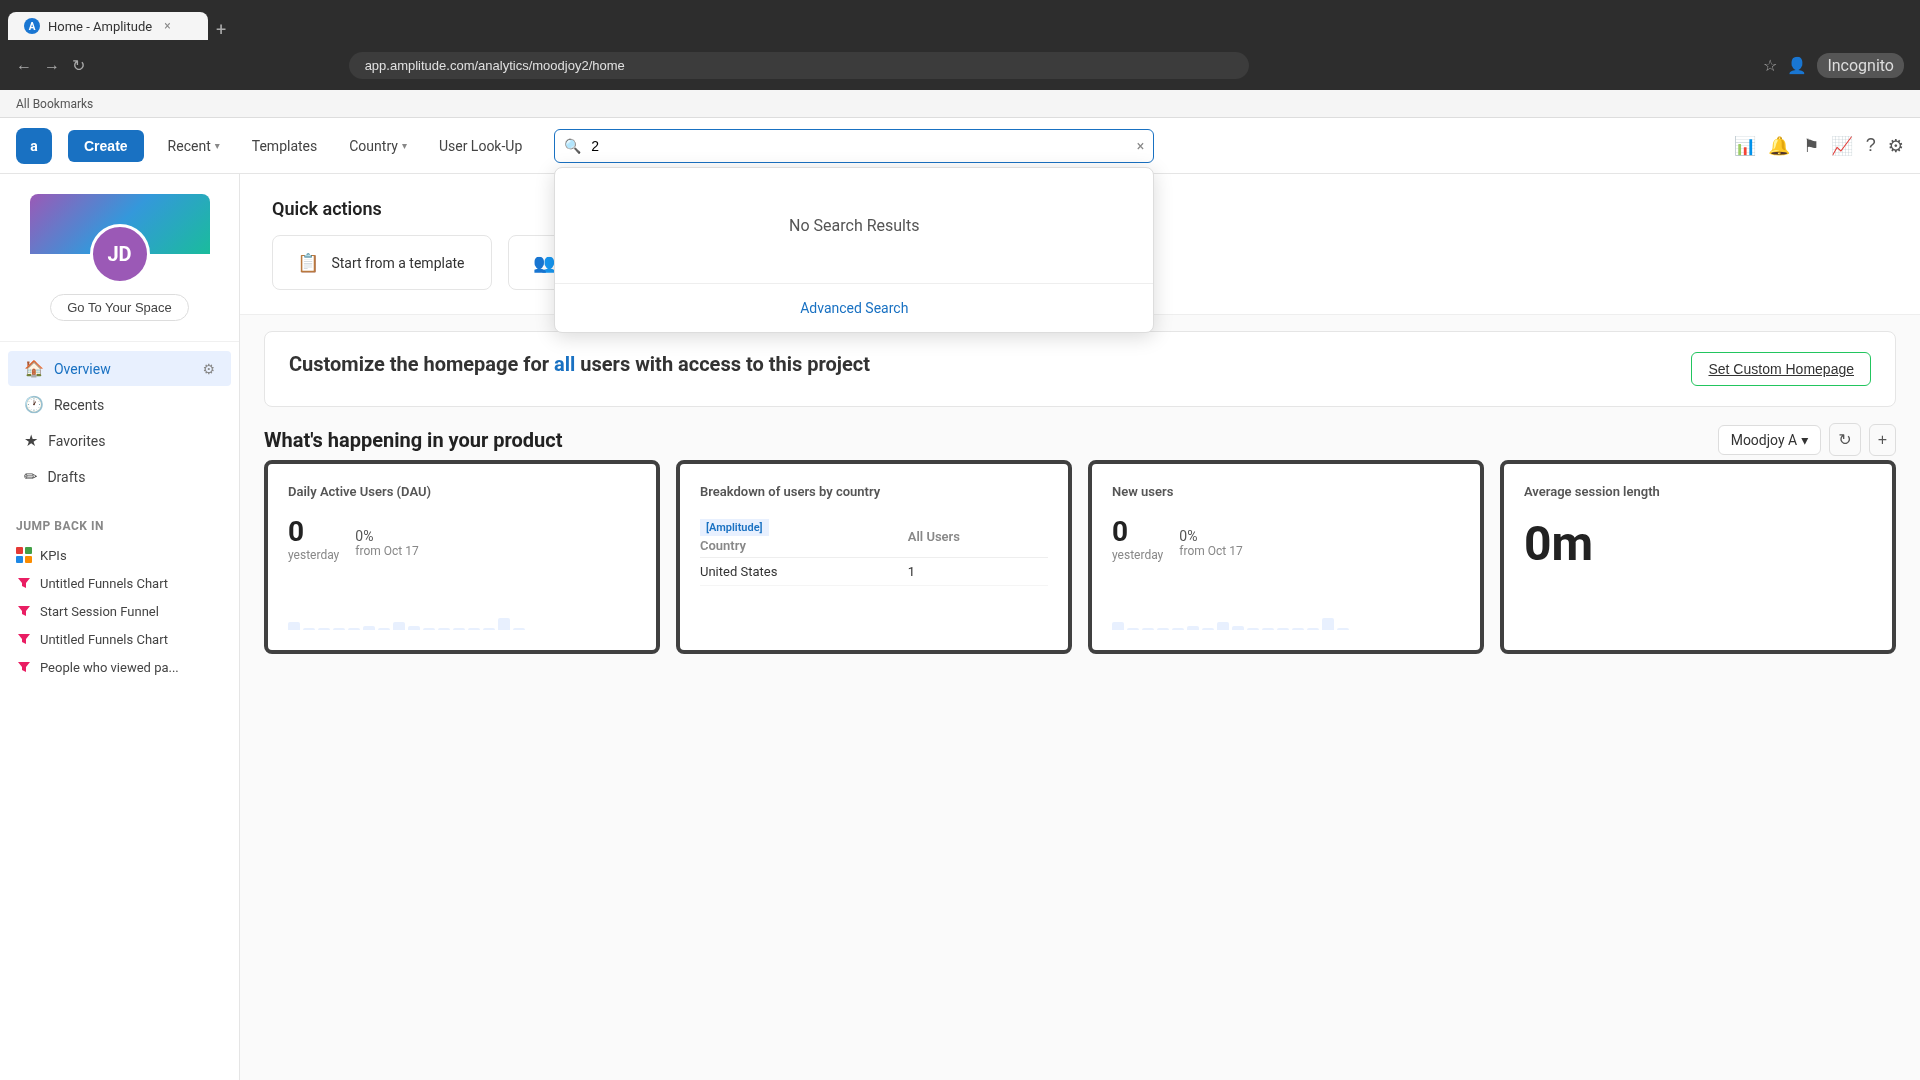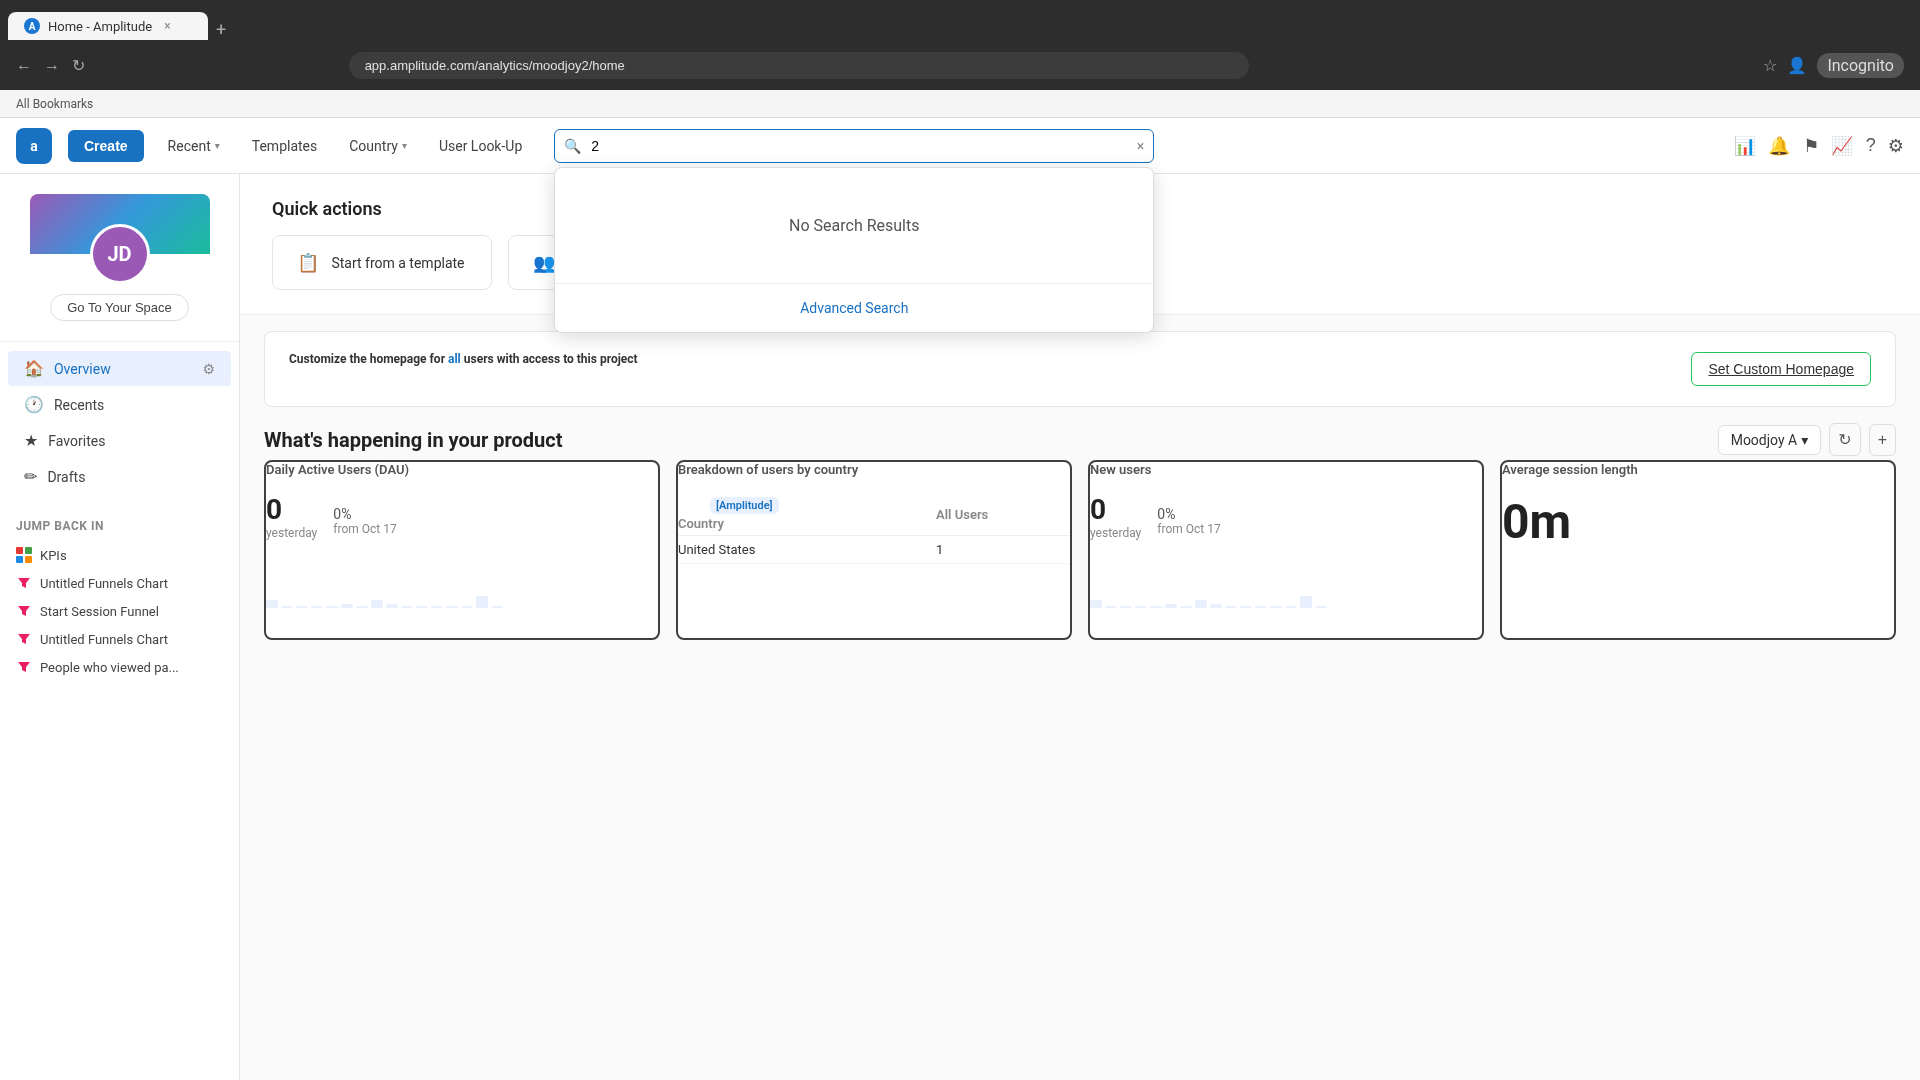--- a/index.html
+++ b/index.html
@@ -67,48 +67,48 @@
     
     
     .quick-actions-section { background: white; padding: 24px 32px; border-bottom: 1px solid #eee; }
     .quick-actions-title { font-size: 18px; font-weight: 600; color: #222; margin-bottom: 16px; }
     .quick-actions-cards { display: flex; gap: 16px; }
     .quick-action-card { border: 1px solid #e5e5e5; border-radius: 8px; padding: 16px 24px; display: flex; align-items: center; gap: 12px; cursor: pointer; background: white; font-size: 14px; color: #333; min-width: 220px; }
     .qa-icon { font-size: 18px; }
 
     
     .customize-banner { margin: 16px 24px; background: white; border: 1px solid #e5e5e5; border-radius: 8px; padding: 20px 24px; display: flex; align-items: flex-start; justify-content: space-between; }
-    .customize-text h3 { font-size: 12px; color: #333; margin-bottom: 4px; }
+    .customize-text h3 { font-size: 20px; color: #333; margin-bottom: 4px; }
     .customize-text h3 span.highlight-all { color: #1971c2; }
     .customize-text p { font-size: 13px; color: #666; max-width: 700px; line-height: 1.5; }
     .customize-text p a { color: #1971c2; text-decoration: none; }
     .set-homepage-btn { background: white; border: 1px solid #22c55e; border-radius: 6px; padding: 8px 16px; font-size: 14px; color: #333; cursor: pointer; white-space: nowrap; flex-shrink: 0; text-decoration: underline; }
 
     
     .product-section { margin: 0 24px 24px; }
     .product-header { display: flex; align-items: center; justify-content: space-between; margin-bottom: 4px; }
     .product-title { font-size: 20px; font-weight: 700; color: #222; }
     .product-controls { display: flex; align-items: center; gap: 8px; }
     .project-selector { border: 1px solid #ddd; border-radius: 6px; padding: 6px 12px; font-size: 14px; color: #333; cursor: pointer; display: flex; align-items: center; gap: 4px; background: white; }
     .control-btn { background: none; border: 1px solid #ddd; border-radius: 6px; padding: 6px 8px; cursor: pointer; color: #555; font-size: 16px; }
 
     
     .metric-cards { display: grid; grid-template-columns: repeat(4, 1fr); gap: 16px; }
-    .metric-card { background: white; border: 2px solid #404040; border-radius: 8px; min-height: 180px; overflow: hidden; }
+    .metric-card { background: white; border: 4px solid #404040; border-radius: 8px; padding: 20px; min-height: 180px; overflow: hidden; }
     .metric-card-title { font-size: 13px; font-weight: 600; color: #555; margin-bottom: 16px; }
     .metric-value-small { font-size: 48px; font-weight: 700; color: #222; }
     .metric-sub { display: flex; gap: 16px; align-items: baseline; }
     .metric-number { font-size: 28px; font-weight: 700; color: #222; }
     .metric-pct { font-size: 14px; color: #555; }
     .metric-date { font-size: 12px; color: #888; }
     .metric-from { font-size: 12px; color: #888; }
     .country-table { width: 100%; border-collapse: collapse; font-size: 13px; }
     .country-table th { text-align: left; color: #888; font-weight: 600; padding: 4px 0; border-bottom: 1px solid #eee; }
     .country-table td { padding: 6px 0; color: #333; border-bottom: 1px solid #f5f5f5; }
-    .country-table .amplitude-tag { background: #e8f0fe; color: #1971c2; padding: 2px 6px; border-radius: 6px; font-size: 11px; display: inline-block; margin-bottom: 2px; margin-left: 32px; }
+    .country-table .amplitude-tag { background: #e8f0fe; color: #1971c2; padding: 2px 6px; border-radius: 0; font-size: 11px; display: inline-block; margin-bottom: 2px; }
     .bar-chart { margin-top: 8px; }
     .bar-wrapper { display: flex; align-items: flex-end; gap: 3px; height: 60px; }
     .bar { background: #e8f0fe; border-radius: 2px 2px 0 0; width: 12px; }
   </style>
 </head>
 <body>
 
 <div class="browser-chrome">
   <div class="browser-tab-bar">
     <div class="browser-tab active">

